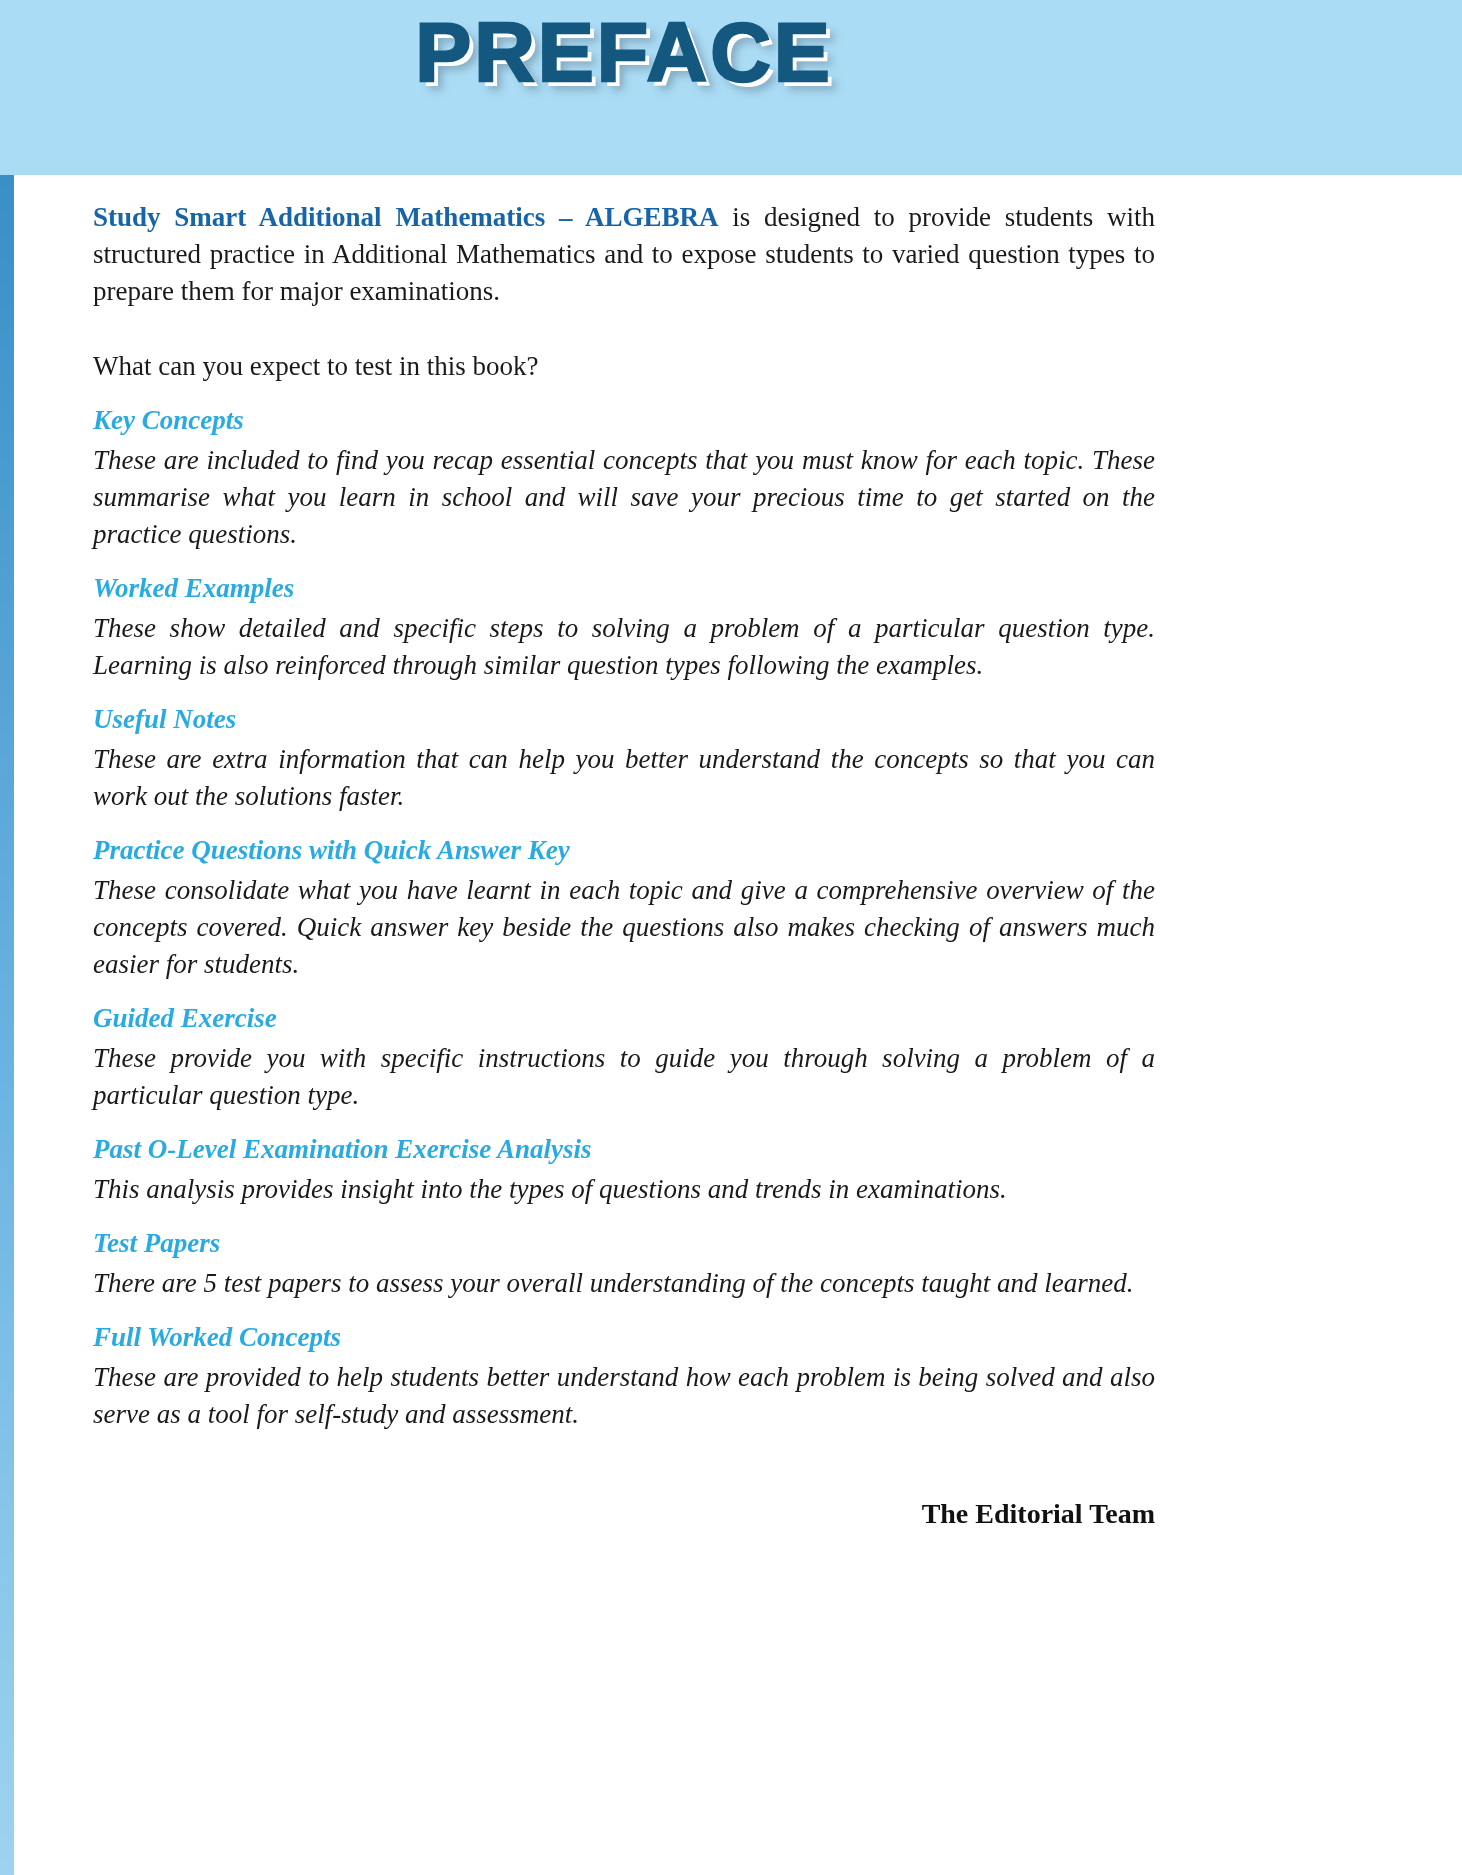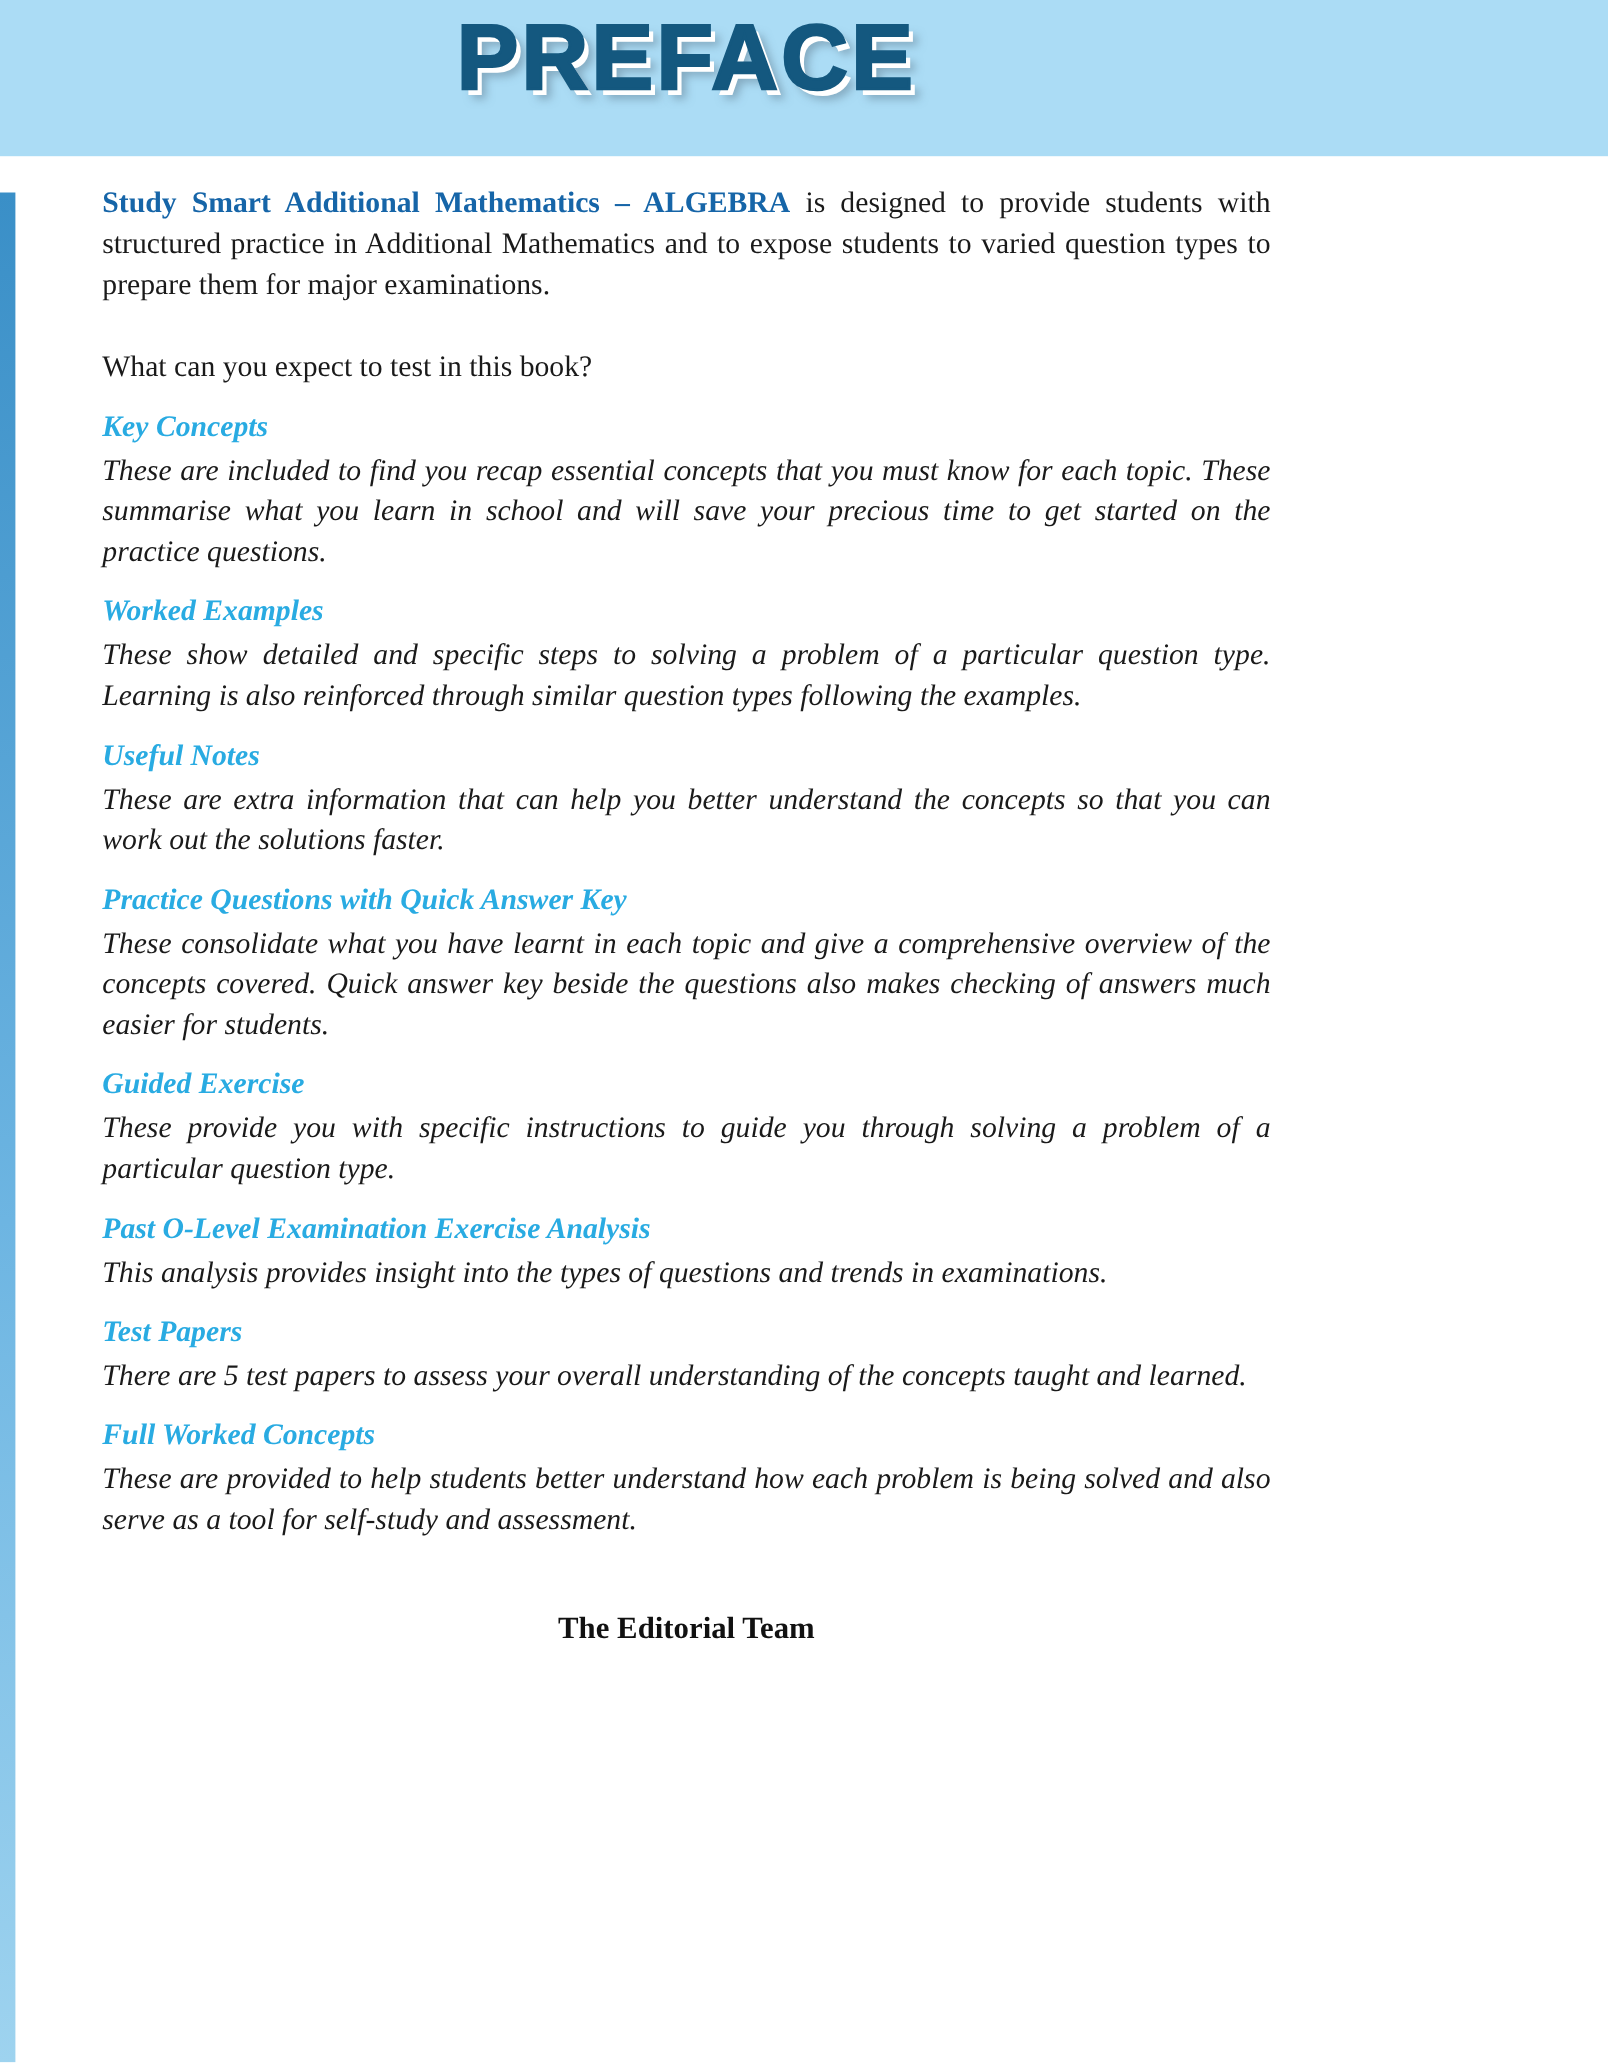--- a/index.html
+++ b/index.html
@@ -11,21 +11,21 @@
     position: relative;
     width: 1462px;
     min-height: 1875px;
     background: #ffffff;
     font-family: "Liberation Serif", serif;
     color: #1a1a1a;
     overflow: hidden;
   }
   .banner {
     width: 1462px;
-    height: 142px;
+    height: 175px;
     background: #abdcf5;
   }
   .banner-inner {
     margin-left: 93px;
     width: 1062px;
     text-align: center;
   }
   .page-title {
     margin: 0;
     padding-top: 10px;
@@ -74,21 +74,21 @@
     line-height: 38px;
     font-weight: bold;
     color: #29abe2;
   }
   .feature-body {
     margin: 0;
     text-align: justify;
   }
   .signature {
     margin: 62px 0 0 0;
-    text-align: center;
+    text-align: right;
     font-weight: bold;
     font-size: 28px;
     color: #111111;
   }
 </style>
 </head>
 <body>
 
 <div class="page">
 

